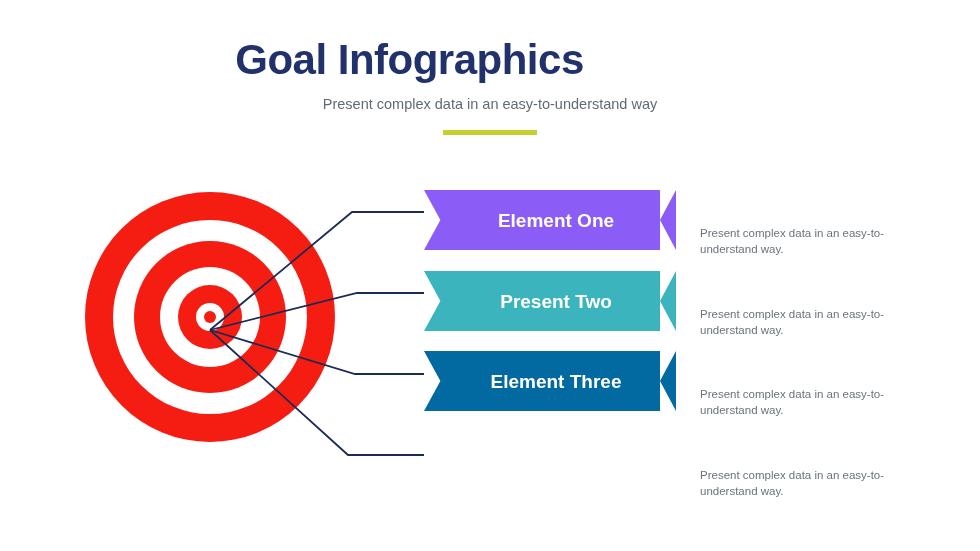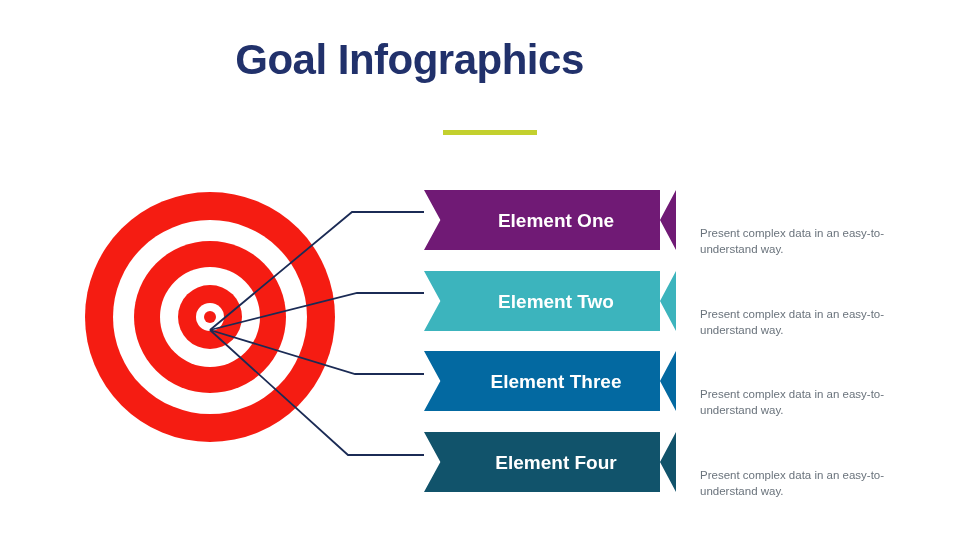--- a/index.html
+++ b/index.html
@@ -123,20 +123,21 @@
     color: #6a737c;
     margin-top: 23px;
   }
 </style>
 </head>
 <body>
 
 <div id="slide">
 
   <div class="title">Goal Infographics</div>
+  <div class="subtitle">Present complex data in an easy-to-understand way</div>
   <div class="accent-bar"></div>
 
   <div class="target-wrap">
     <svg width="260" height="250" viewBox="0 0 260 250" xmlns="http://www.w3.org/2000/svg">
       <ellipse cx="125" cy="125" rx="125" ry="125" fill="#f51c12"></ellipse>
       <ellipse cx="125" cy="125" rx="97" ry="97" fill="#ffffff"></ellipse>
       <ellipse cx="125" cy="125" rx="76" ry="76" fill="#f51c12"></ellipse>
       <ellipse cx="125" cy="125" rx="50" ry="50" fill="#ffffff"></ellipse>
       <ellipse cx="125" cy="125" rx="32" ry="32" fill="#f51c12"></ellipse>
       <ellipse cx="125" cy="125" rx="14" ry="14" fill="#ffffff"></ellipse>
@@ -147,44 +148,41 @@
   <svg class="lines" viewBox="0 0 980 551" xmlns="http://www.w3.org/2000/svg">
     <g fill="none" stroke="#1b2b55" stroke-width="1.8">
       <path d="M210,330 L352,212 L424,212"></path>
       <path d="M210,330 L357,293 L424,293"></path>
       <path d="M210,330 L355,374 L424,374"></path>
       <path d="M210,330 L348,455 L424,455"></path>
     </g>
   </svg>
 
   <div class="row row-0">
-    <div class="banner" style="background:#701a75">
+    <div class="banner" style="background:#8b5cf6">
       <span class="banner-label">Element One</span>
     </div>
     <div class="banner-tail"></div>
     <div class="desc">Present complex data in an easy-to-understand way.</div>
   </div>
 
   <div class="row row-1">
     <div class="banner" style="background:#3cb4bd">
-      <span class="banner-label">Element Two</span>
+      <span class="banner-label">Present Two</span>
     </div>
     <div class="banner-tail"></div>
     <div class="desc">Present complex data in an easy-to-understand way.</div>
   </div>
 
   <div class="row row-2">
     <div class="banner" style="background:#0369a1">
       <span class="banner-label">Element Three</span>
     </div>
     <div class="banner-tail"></div>
     <div class="desc">Present complex data in an easy-to-understand way.</div>
   </div>
 
   <div class="row row-3">
-    <div class="banner" style="background:#11536b">
-      <span class="banner-label">Element Four</span>
-    </div>
     <div class="banner-tail"></div>
     <div class="desc">Present complex data in an easy-to-understand way.</div>
   </div>
 
 </div>
 
 </body></html>

